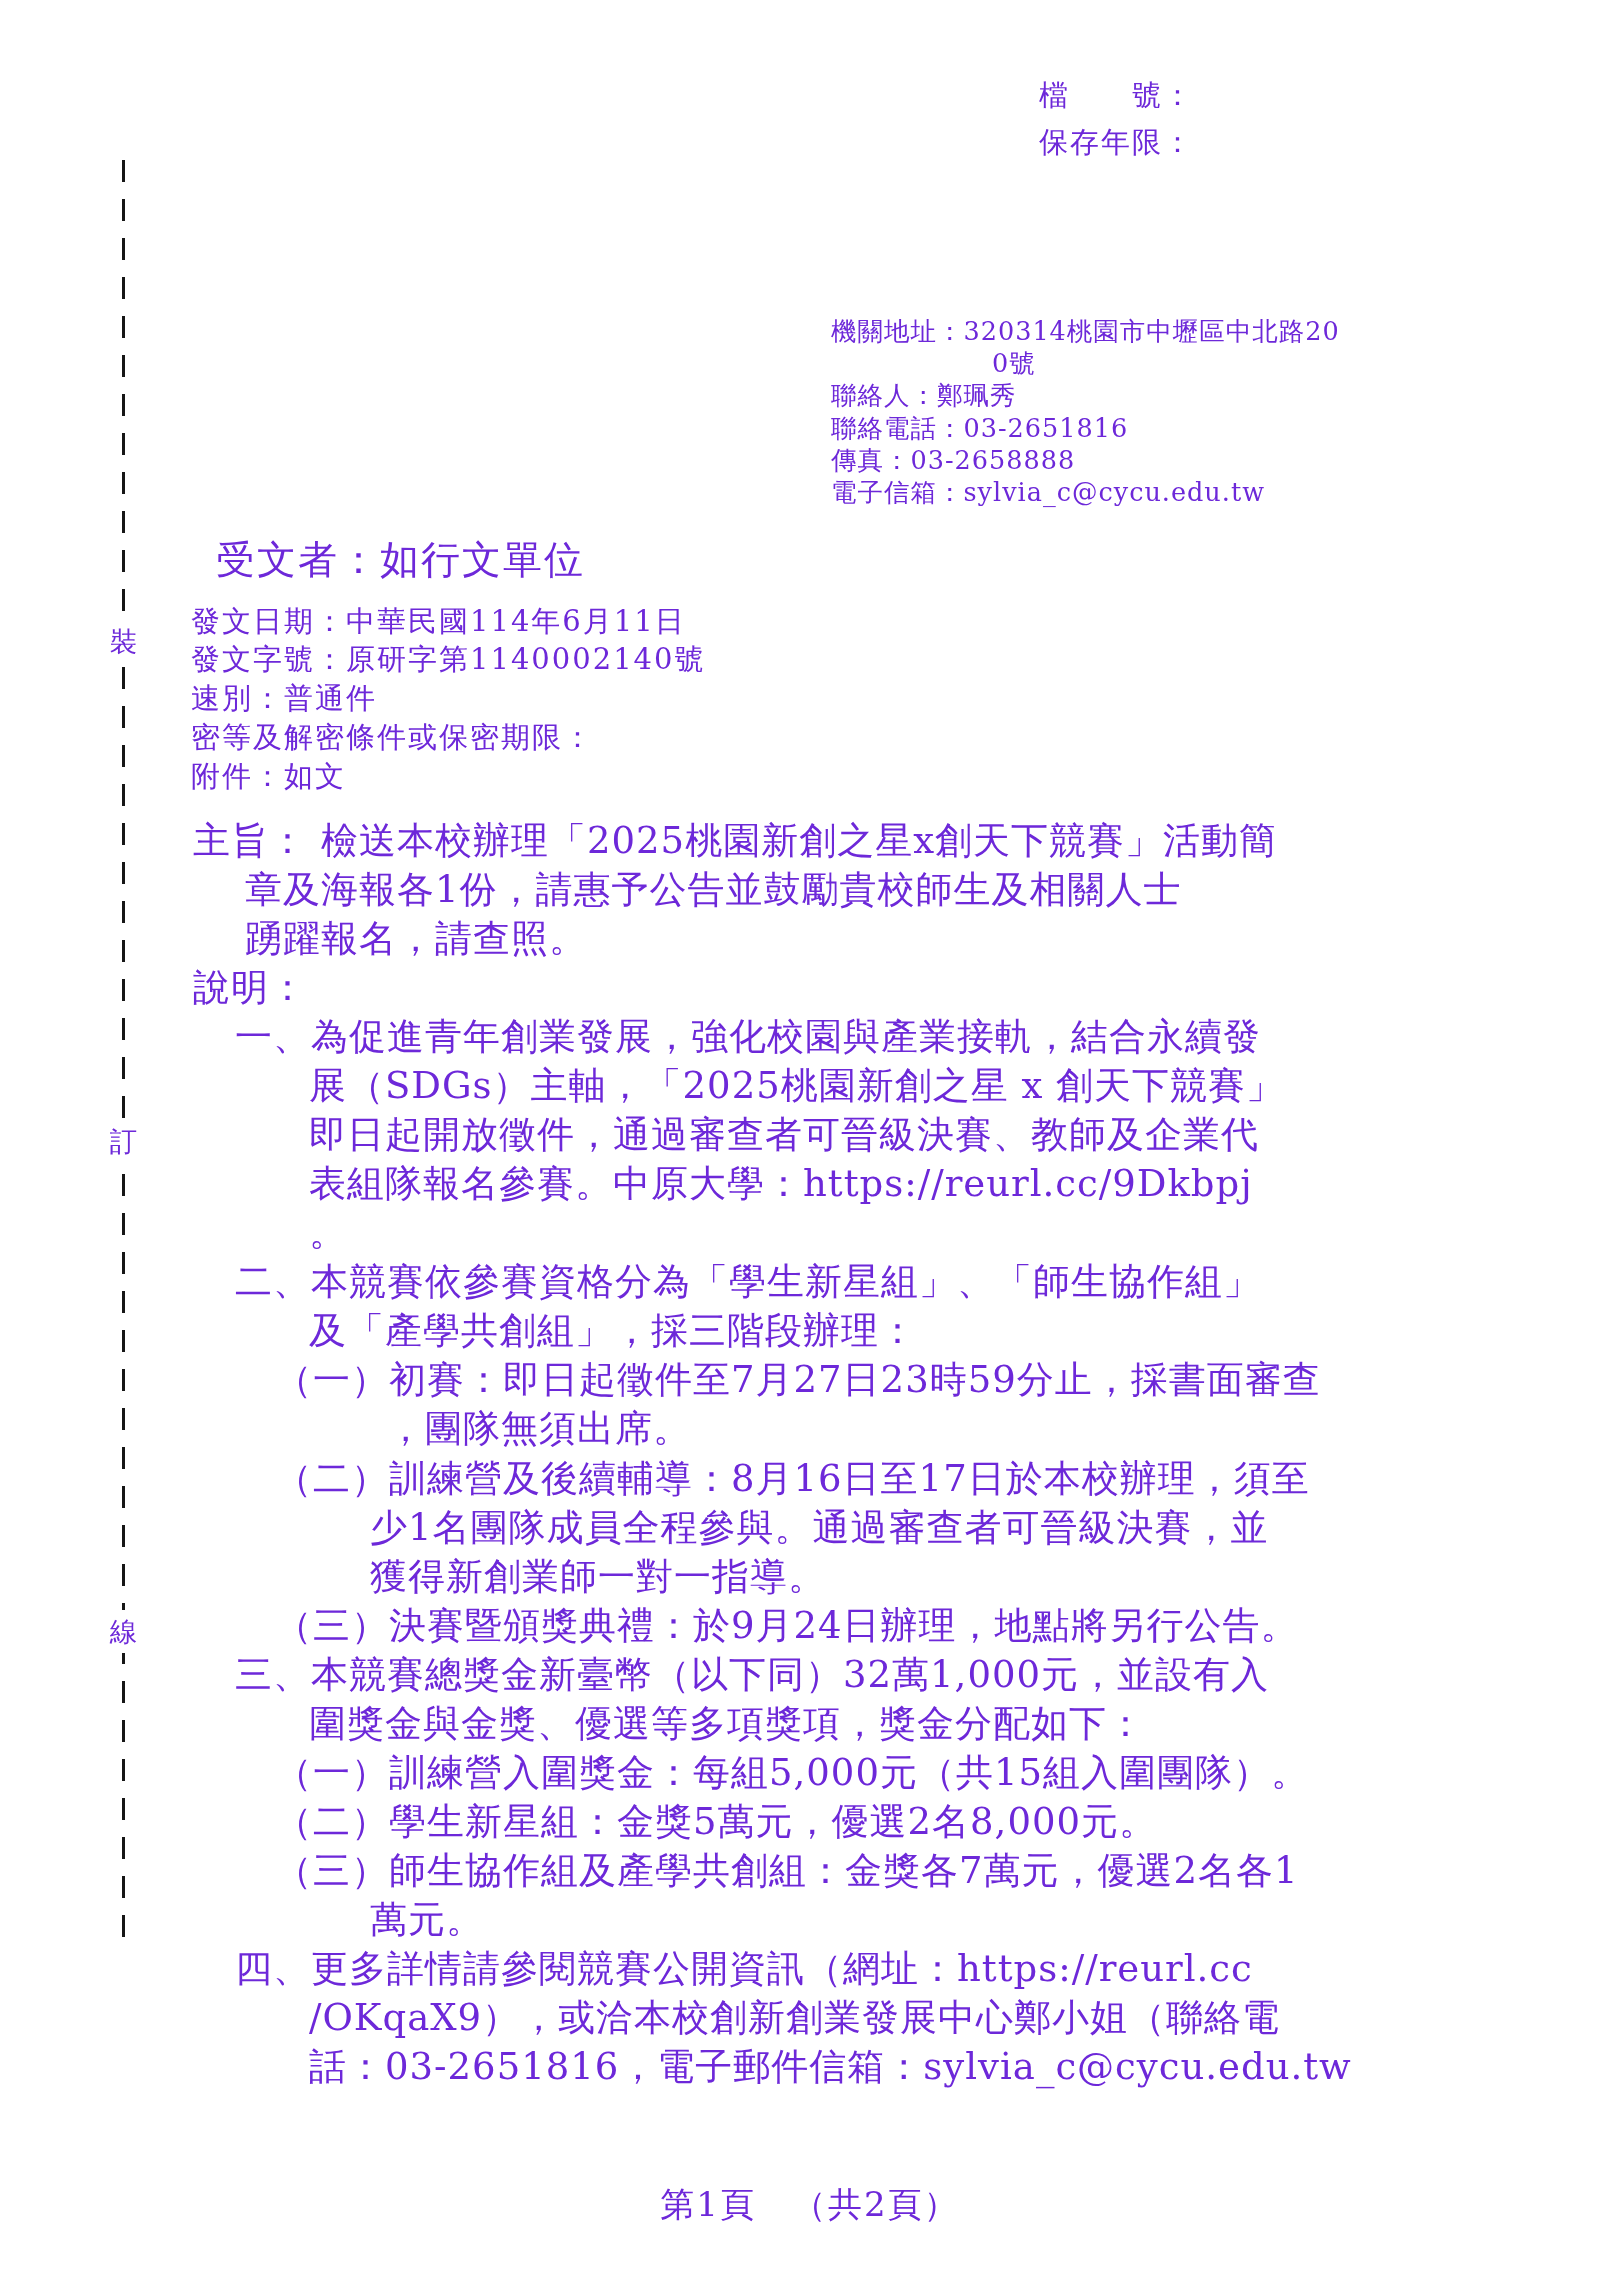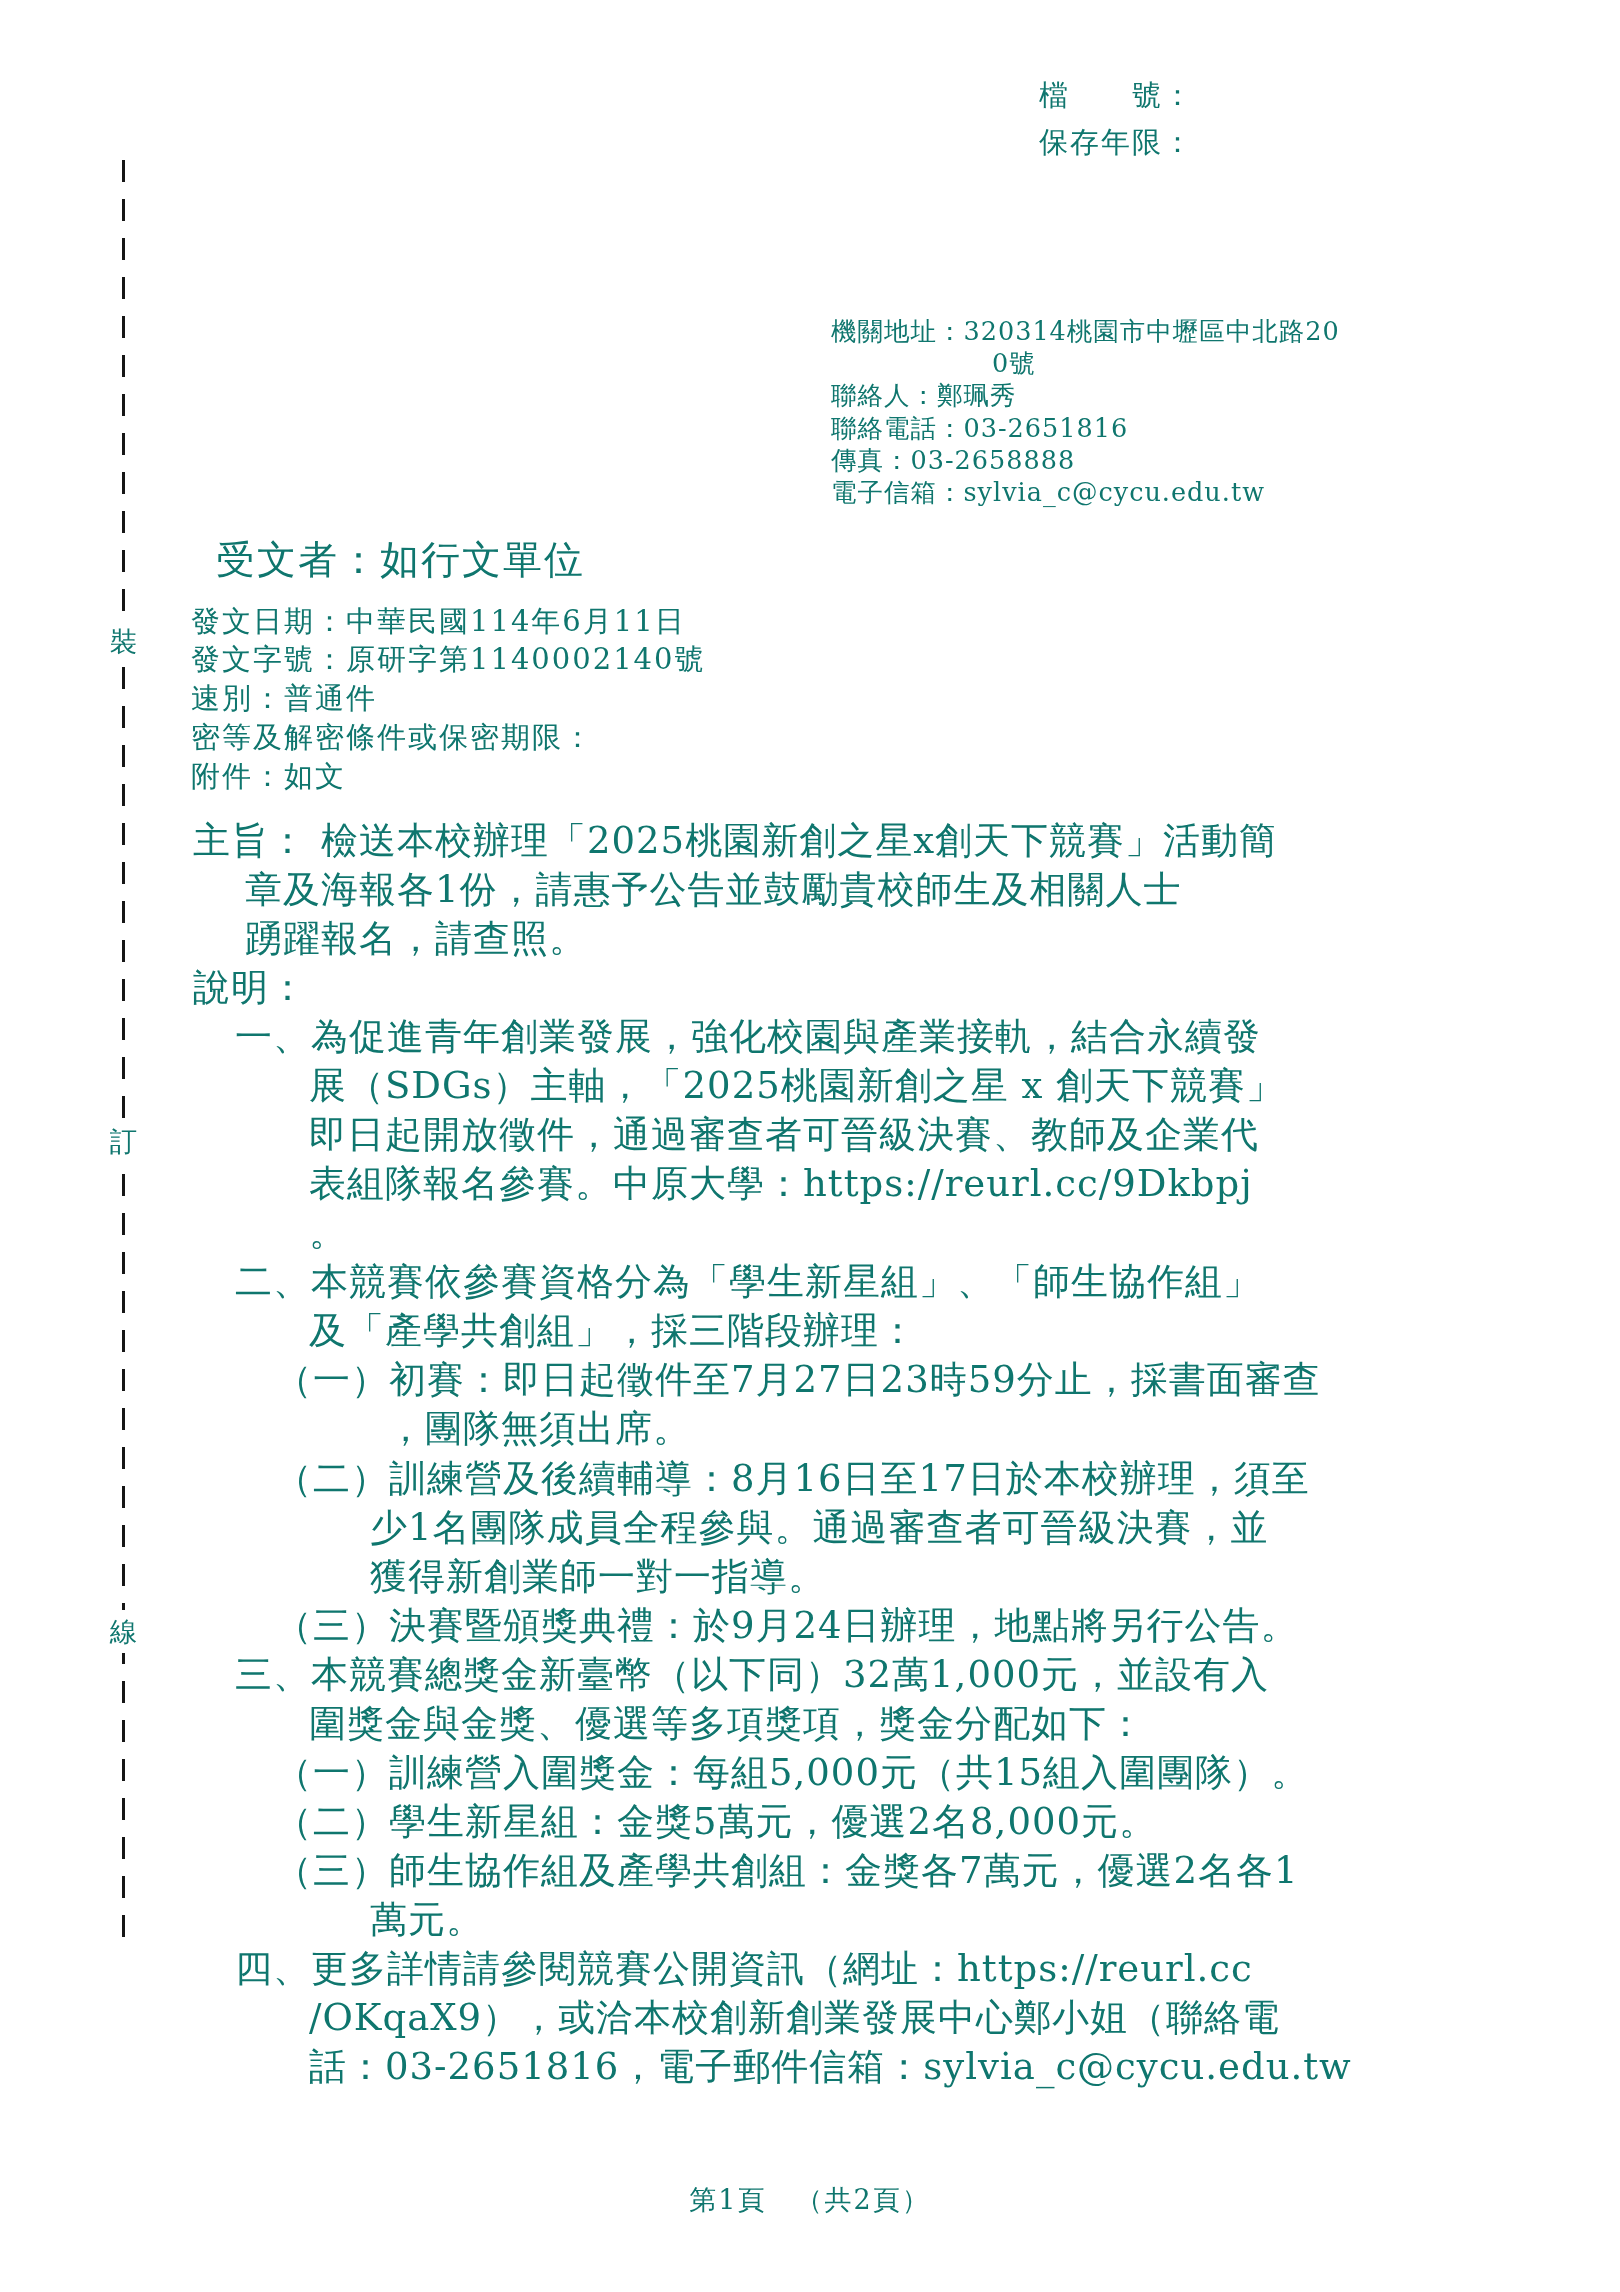--- a/index.html
+++ b/index.html
@@ -1,18 +1,18 @@
 <!DOCTYPE html>
 <html><head>
 <meta charset="utf-8">
 <style>
   html,body{margin:0;padding:0;background:#888;}
   .page{
     position:relative;width:1620px;height:2293px;background:#ffffff;
-    font-family:"DejaVu Serif","Liberation Serif",serif;color:#0f766e;
+    font-family:"DejaVu Serif","Liberation Serif",serif;color:#6d28d9;
     overflow:hidden;margin:0 auto;
   }
   .abs{position:absolute;white-space:pre;line-height:1.18;}
   .archive-label{font-size:29px;letter-spacing:2px;}
   .doc-title{font-size:49px;letter-spacing:3.9px;}
   .contact-line{font-size:25.5px;letter-spacing:1px;}
   .recipient{font-size:39px;letter-spacing:2px;margin-left:24px;}
   .meta-line{font-size:29px;letter-spacing:2px;}
   .bl{position:absolute;font-size:37px;letter-spacing:1px;white-space:pre;line-height:1.18;}
   .ind-label{left:193px;}
@@ -26,21 +26,21 @@
   .binding-line{
     position:absolute;left:122px;top:160px;width:2.9px;height:1792px;z-index:1;
     background:repeating-linear-gradient(to bottom,#161616 0 21.6px,transparent 21.6px 39px);
   }
   .binding-mark{
     position:absolute;left:108px;width:31px;text-align:center;z-index:2;
     font-size:27.4px;background:#fff;padding:7.8px 0;line-height:1;
   }
   .page-footer{
     position:absolute;left:0;right:0;top:2182px;text-align:center;
-    font-size:27px;letter-spacing:2px;
+    font-size:34px;letter-spacing:2px;
   }
 </style>
 </head>
 <body>
 
 <div class="page">
 
   <div class="abs archive-label" style="left:1039px;top:78px;">檔　　號：</div>
   <div class="abs archive-label" style="left:1039px;top:125px;">保存年限：</div>
 

